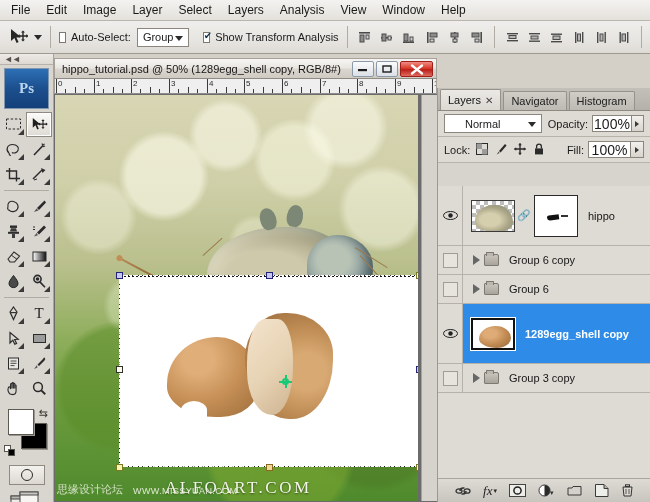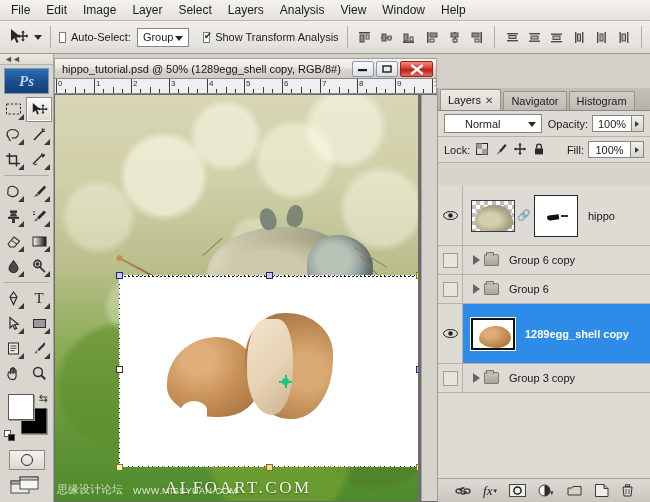--- a/index.html
+++ b/index.html
@@ -66,25 +66,25 @@
     position: absolute; left: 0; top: 54px; width: 54px; height: 448px;
     background: #d9d6d0;
     border-right: 1px solid #a9a59d;
   }
   .tp-grip {
     height: 11px; background: linear-gradient(to bottom,#eceae6,#ddd9d2);
     border-bottom: 1px solid #b7b3ab; display:flex; align-items:center; padding-left:4px;
   }
   .tp-grip .dblarrow { font-size: 9px; color: #55514a; letter-spacing:-1px;}
   .ps-logo {
-    margin: 3px 4px 0 4px; height: 26px;
+    margin: 3px 4px 0 4px; height: 41px;
     background: linear-gradient(to bottom, #2d6fb5 0%, #1c4f8e 50%, #14407a 100%);
     border: 1px solid #7f96ae;
     display: flex; align-items: center; justify-content: center;
-    color: #bcd6f0; font-size: 15px; font-weight: bold; font-style: italic;
+    color: #bcd6f0; font-size: 15px; font-weight: bold; 
     font-family: "Liberation Serif", serif;
   }
   .tools-grid { display: flex; flex-wrap: wrap; width: 52px; margin-top: 3px; }
   .toolcell {
     width: 26px; height: 25px; display: flex; align-items: center; justify-content: center;
     position: relative;
   }
   .toolcell.sel {
     background: linear-gradient(to bottom,#fbfbfa,#dedad3);
     border: 1px solid #8e8a82; box-shadow: inset 0 0 0 1px #fff;
@@ -309,21 +309,21 @@
     display: flex; align-items: center; padding-left: 20px; font-size: 11px;
     position: relative;
   }
   .blendsel .arrow {
     position: absolute; right: 5px; top: 7px;
     width:0;height:0;border-left:4px solid transparent;border-right:4px solid transparent;
     border-top:5px solid #2b2b2b;
   }
   .numfield {
     width: 43px; height: 17px; background: #fff; border: 1px solid #8a867e;
-    display: flex; align-items: center; justify-content: center; font-size: 11px;
+    display: flex; align-items: center; justify-content: center; font-size: 14px;
   }
   .spinbtn {
     width: 13px; height: 17px; border: 1px solid #8a867e; border-left: none;
     background: linear-gradient(to bottom,#f2f0ed,#d8d4cd);
     display:flex;align-items:center;justify-content:center;
   }
   .spinbtn .t {
     width:0;height:0;border-top:3.5px solid transparent;border-bottom:3.5px solid transparent;
     border-left:4px solid #3a3a3a;
   }

